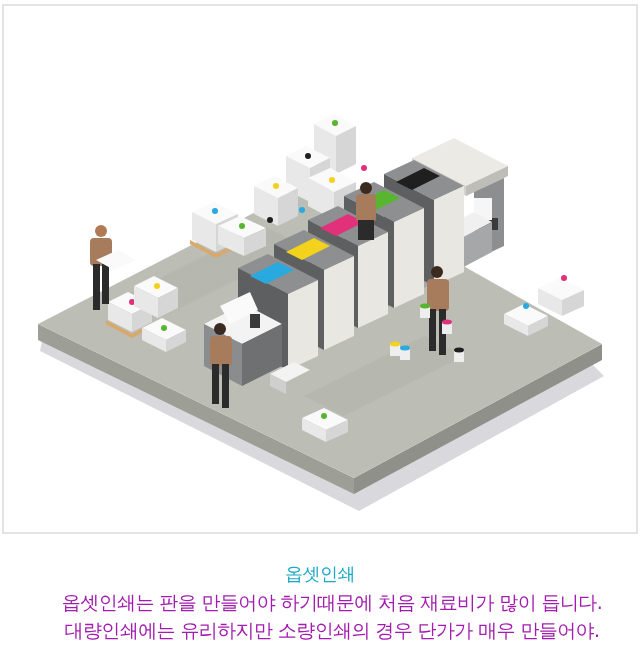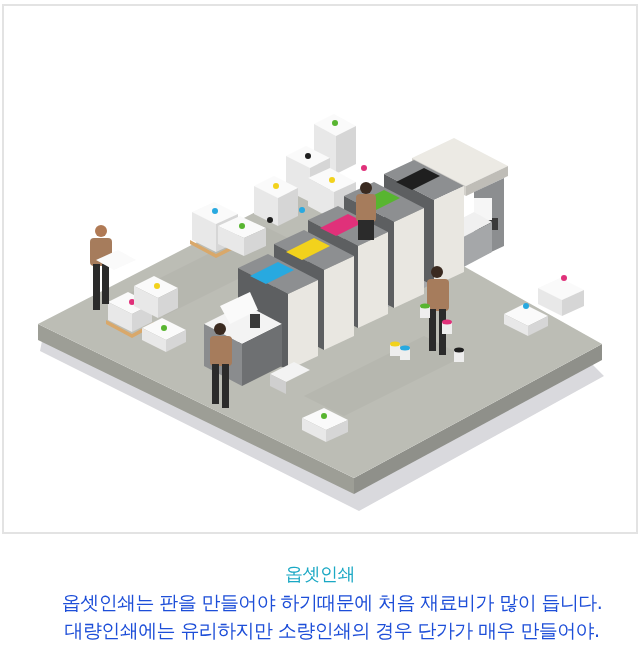--- a/index.html
+++ b/index.html
@@ -3,21 +3,21 @@
   <meta charset="utf-8">
   <style>
     html, body { margin: 0; padding: 0; background: #ffffff; }
     body { width: 640px; height: 656px; position: relative; overflow: hidden;
            font-family: "DejaVu Sans", "Liberation Sans", sans-serif; }
     .frame { position: absolute; left: 2px; top: 4px; width: 632px; height: 526px;
              border: 2px solid #e3e3e3; background: #ffffff; box-sizing: content-box; }
     .frame svg { position: absolute; left: 0; top: 0; }
     .caption { position: absolute; left: 0; top: 560px; width: 640px; text-align: center; }
     .title { font-size: 18px; color: #1aa8c4; line-height: 28px; letter-spacing: -0.5px; }
-    .line { font-size: 19px; color: #1d4ed8; line-height: 28px; letter-spacing: -0.6px; white-space: nowrap; margin-left: 24px; }
+    .line { font-size: 19px; color: #a21caf; line-height: 28px; letter-spacing: -0.6px; white-space: nowrap; margin-left: 24px; }
   </style>
 </head>
 <body>
 
 <div class="frame">
   <svg width="632" height="526" viewBox="0 0 632 526" xmlns="http://www.w3.org/2000/svg">
 
     <polygon points="36,345 355,505 600,370 585,355 355,480 40,325" fill="#d9d9dd"></polygon>
 
     <polygon points="34,318 350,472 350,488 34,334" fill="#9d9e96"></polygon>

